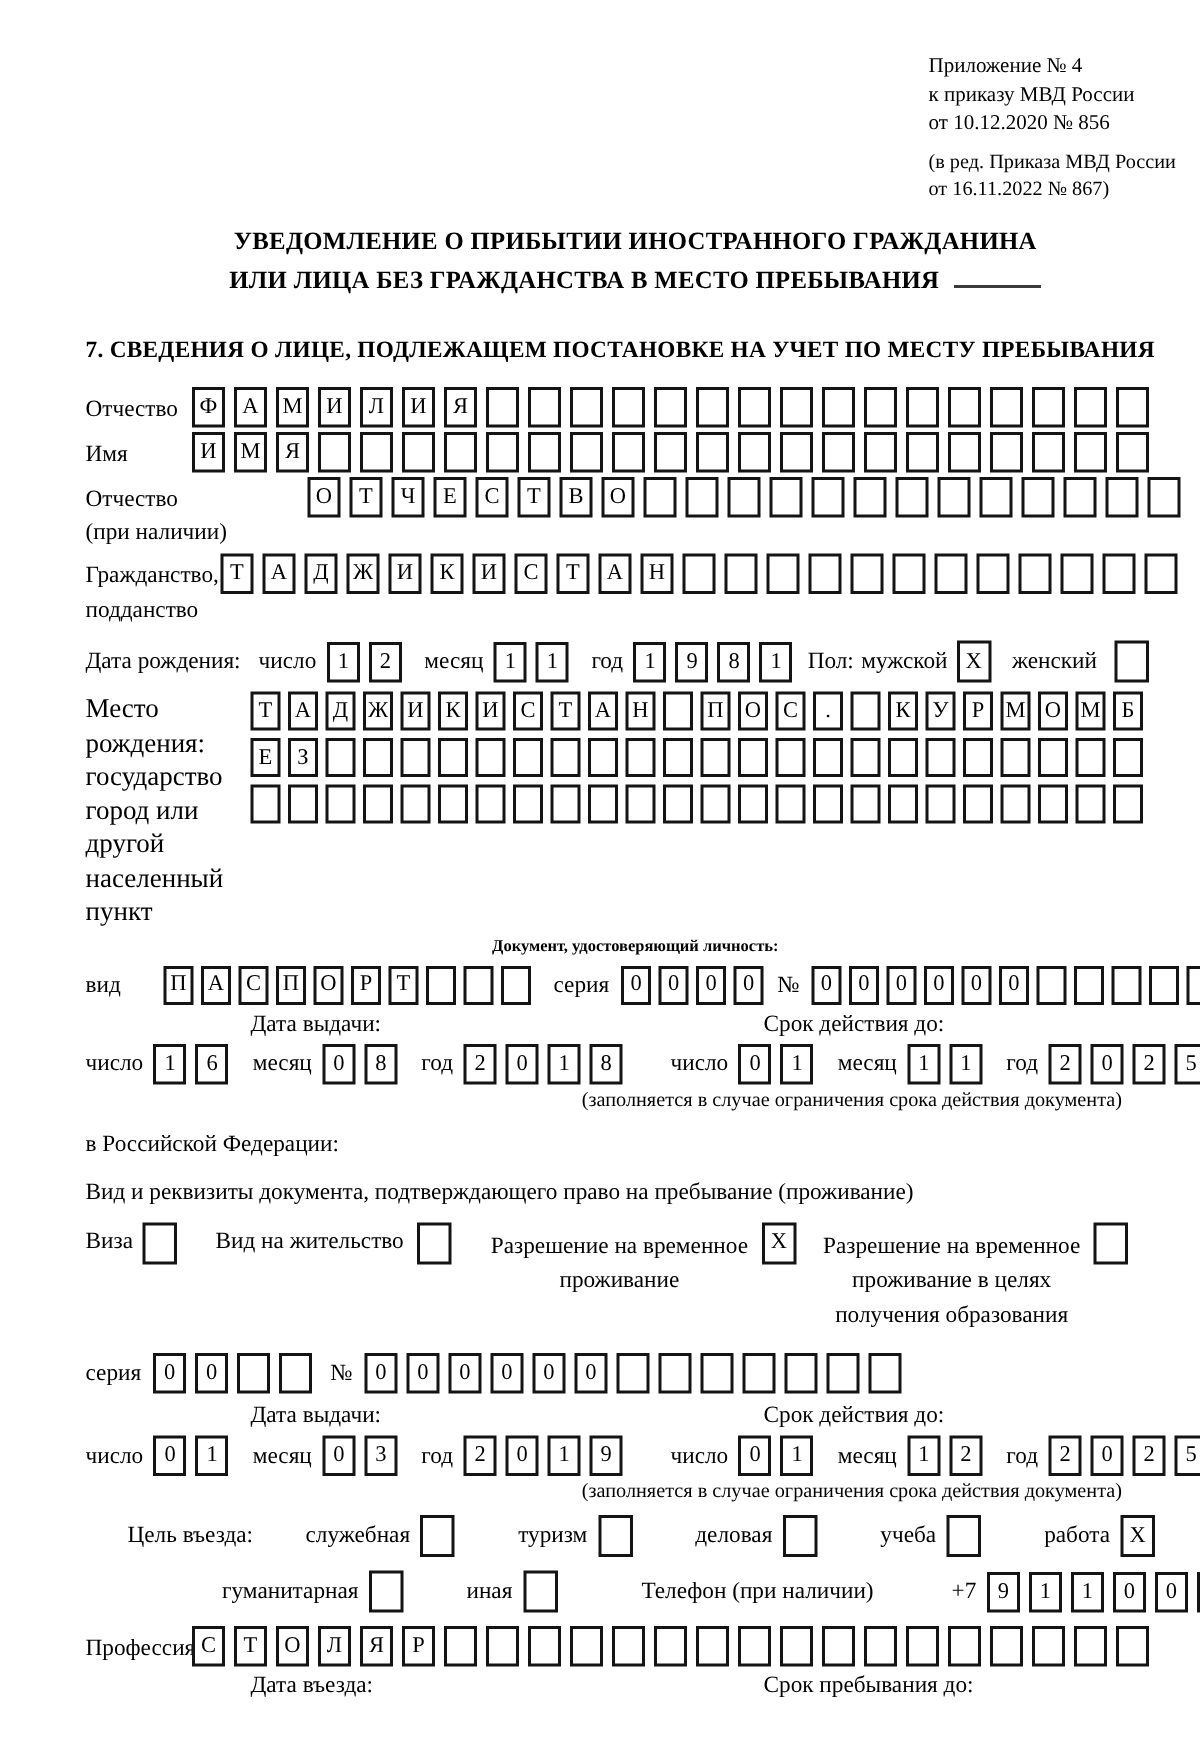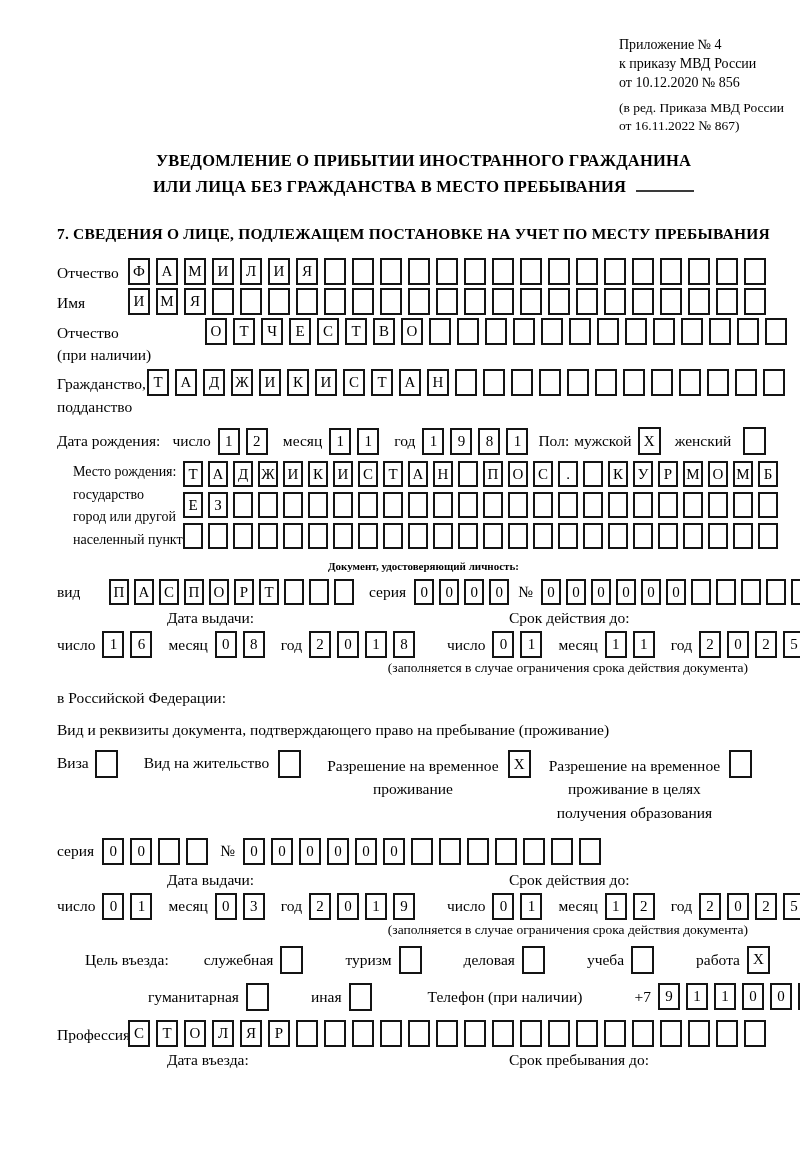--- a/index.html
+++ b/index.html
@@ -39,21 +39,21 @@
   .w-prof .flabel{width:71px;}
 
   
   .inline-row{display:flex;align-items:center;margin:9px 0 6px;}
   .il{font-size:15.5px;flex:none;}
   .gap-s{margin:0 7px 0 9px;}
   .gap-m{margin:0 7px 0 12px;}
 
   
   .bp{display:flex;margin-top:4px;}
-  .bp-labels{width:110px;flex:none;font-size:14px;line-height:22.5px;margin-left:16px;}
+  .bp-labels{width:110px;flex:none;font-size:18px;line-height:22.5px;}
   .bp-rows .cells{margin-bottom:5px;}
 
   .center-bold{font-weight:bold;font-size:11px;text-align:center;margin:6px 0 7px;}
 
   .vid-row{display:flex;align-items:center;}
   .vid-row .il{margin-right:8px;}
 
   .dates{display:flex;margin:4px 0 2px;}
   .dcol1{width:390px;flex:none;}
   .dhead{font-size:15.5px;}

